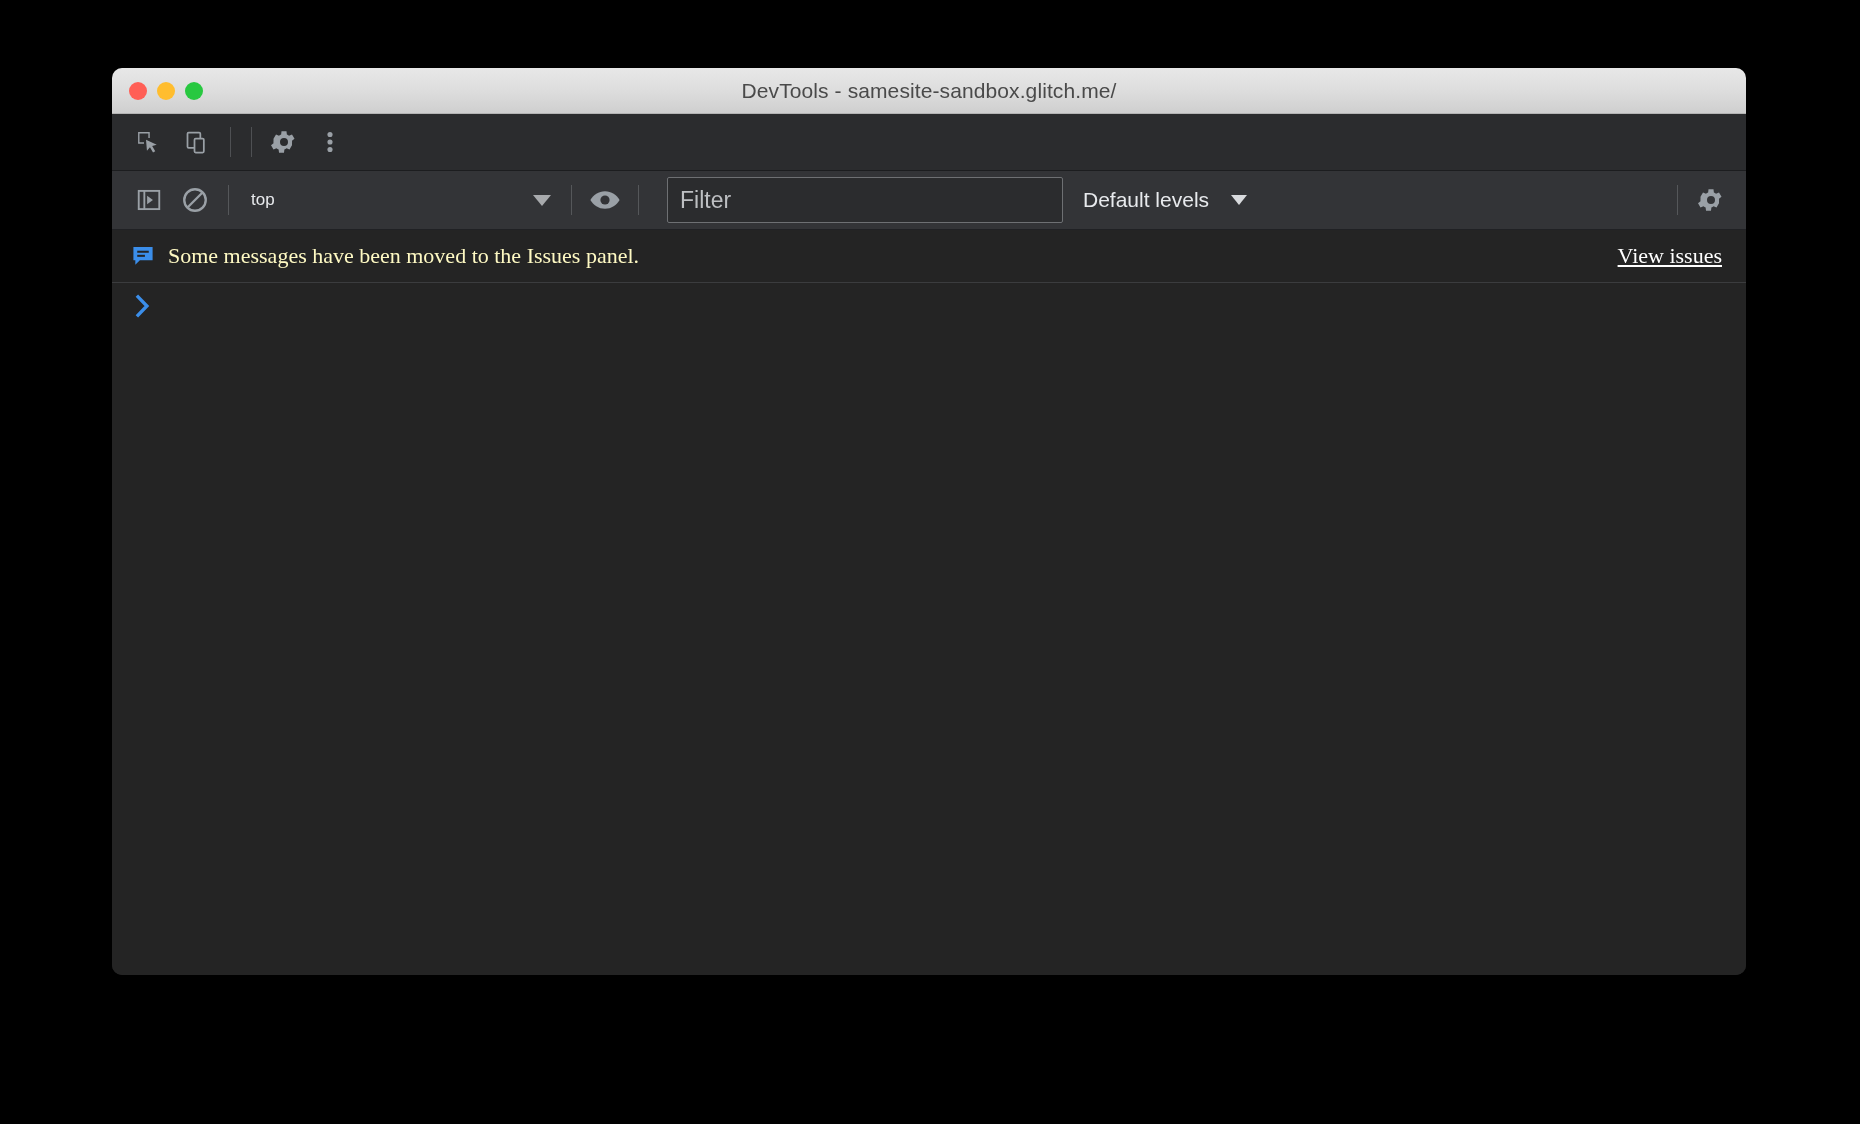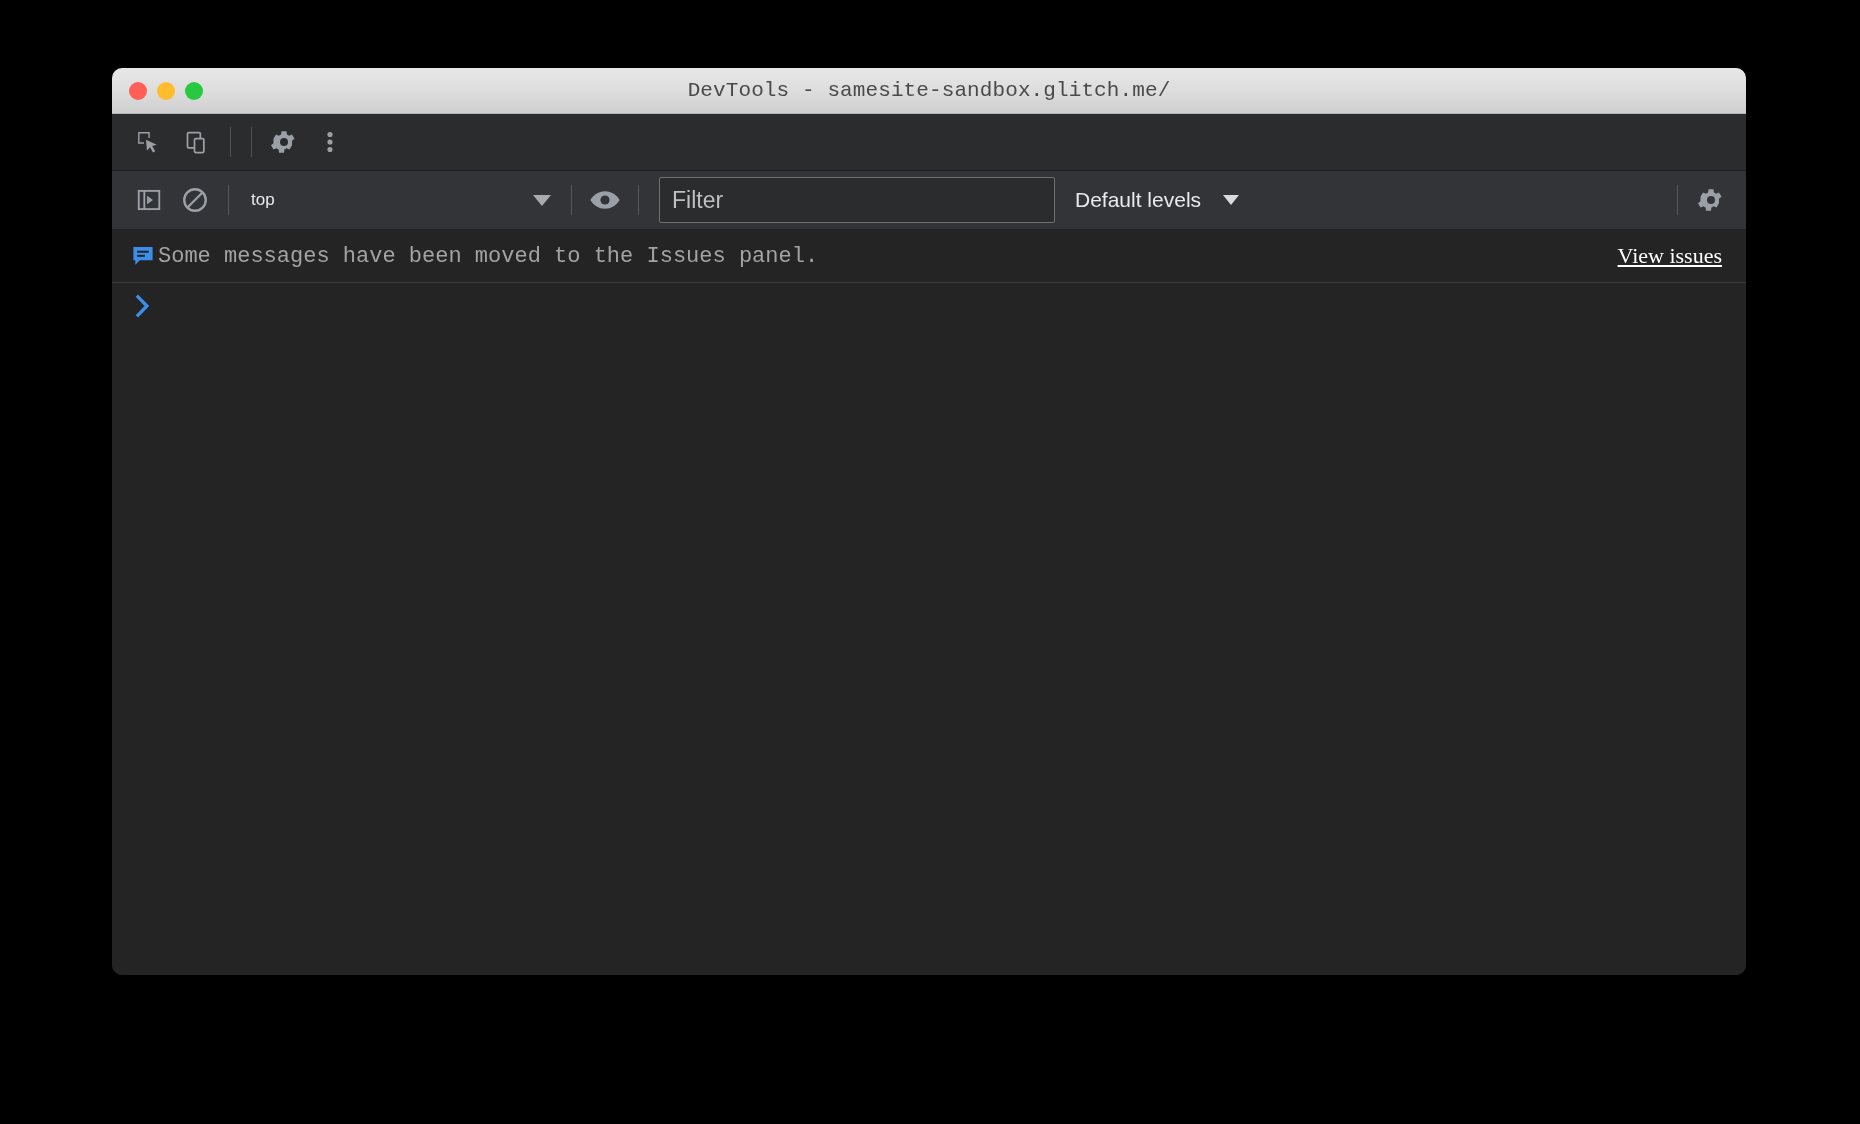--- a/index.html
+++ b/index.html
@@ -62,21 +62,21 @@
   }
   .light.close  { background: #ff5f56; }
   .light.min    { background: #ffbd2e; }
   .light.max    { background: #28c840; }
 
   .window-title {
     font-size: 21px;
     color: #4a4a4a;
     letter-spacing: 0.1px;
     white-space: nowrap;
-    font-family: Liberation Mono, monospace;
+    font-family: Liberation Sans, sans-serif;
   }
 
   
   .tabbar {
     position: relative;
     height: 56px;
     background: #2b2c2e;
     display: flex;
     align-items: stretch;
     border-bottom: 1px solid #1c1d1f;
@@ -180,21 +180,21 @@
   .filter-box {
     width: 370px;
     height: 44px;
     background: #2b2c2e;
     border: 1px solid #6e7073;
     border-radius: 2px;
     display: flex;
     align-items: center;
     padding: 0 12px;
     flex: none;
-    margin-left: 10px;
+    margin-left: 18px;
   }
   .filter-box .ph {
     color: #bdbfc2;
     font-size: 23px;
   }
   .levels {
     display: flex;
     align-items: center;
     gap: 22px;
     color: #e8eaed;
@@ -230,24 +230,24 @@
     background: #242424;
   }
   .msg-icon {
     width: 30px;
     display: flex;
     align-items: center;
     justify-content: center;
     flex: none;
   }
   .msg-text {
-    color: #a3a3a3;
-    font-family: Liberation Mono, monospace;
+    color: #fef9c3;
+    font-family: Liberation Serif, serif;
     font-size: 22px;
-    margin-left: 0;
+    margin-left: 10px;
     white-space: nowrap;
   }
   .msg-spacer { flex: 1 1 auto; }
   .view-issues {
     color: #ffffff;
     font-family: Liberation Serif, serif;
     font-size: 22px;
     text-decoration: underline;
     white-space: nowrap;
     margin-left: 20px;

